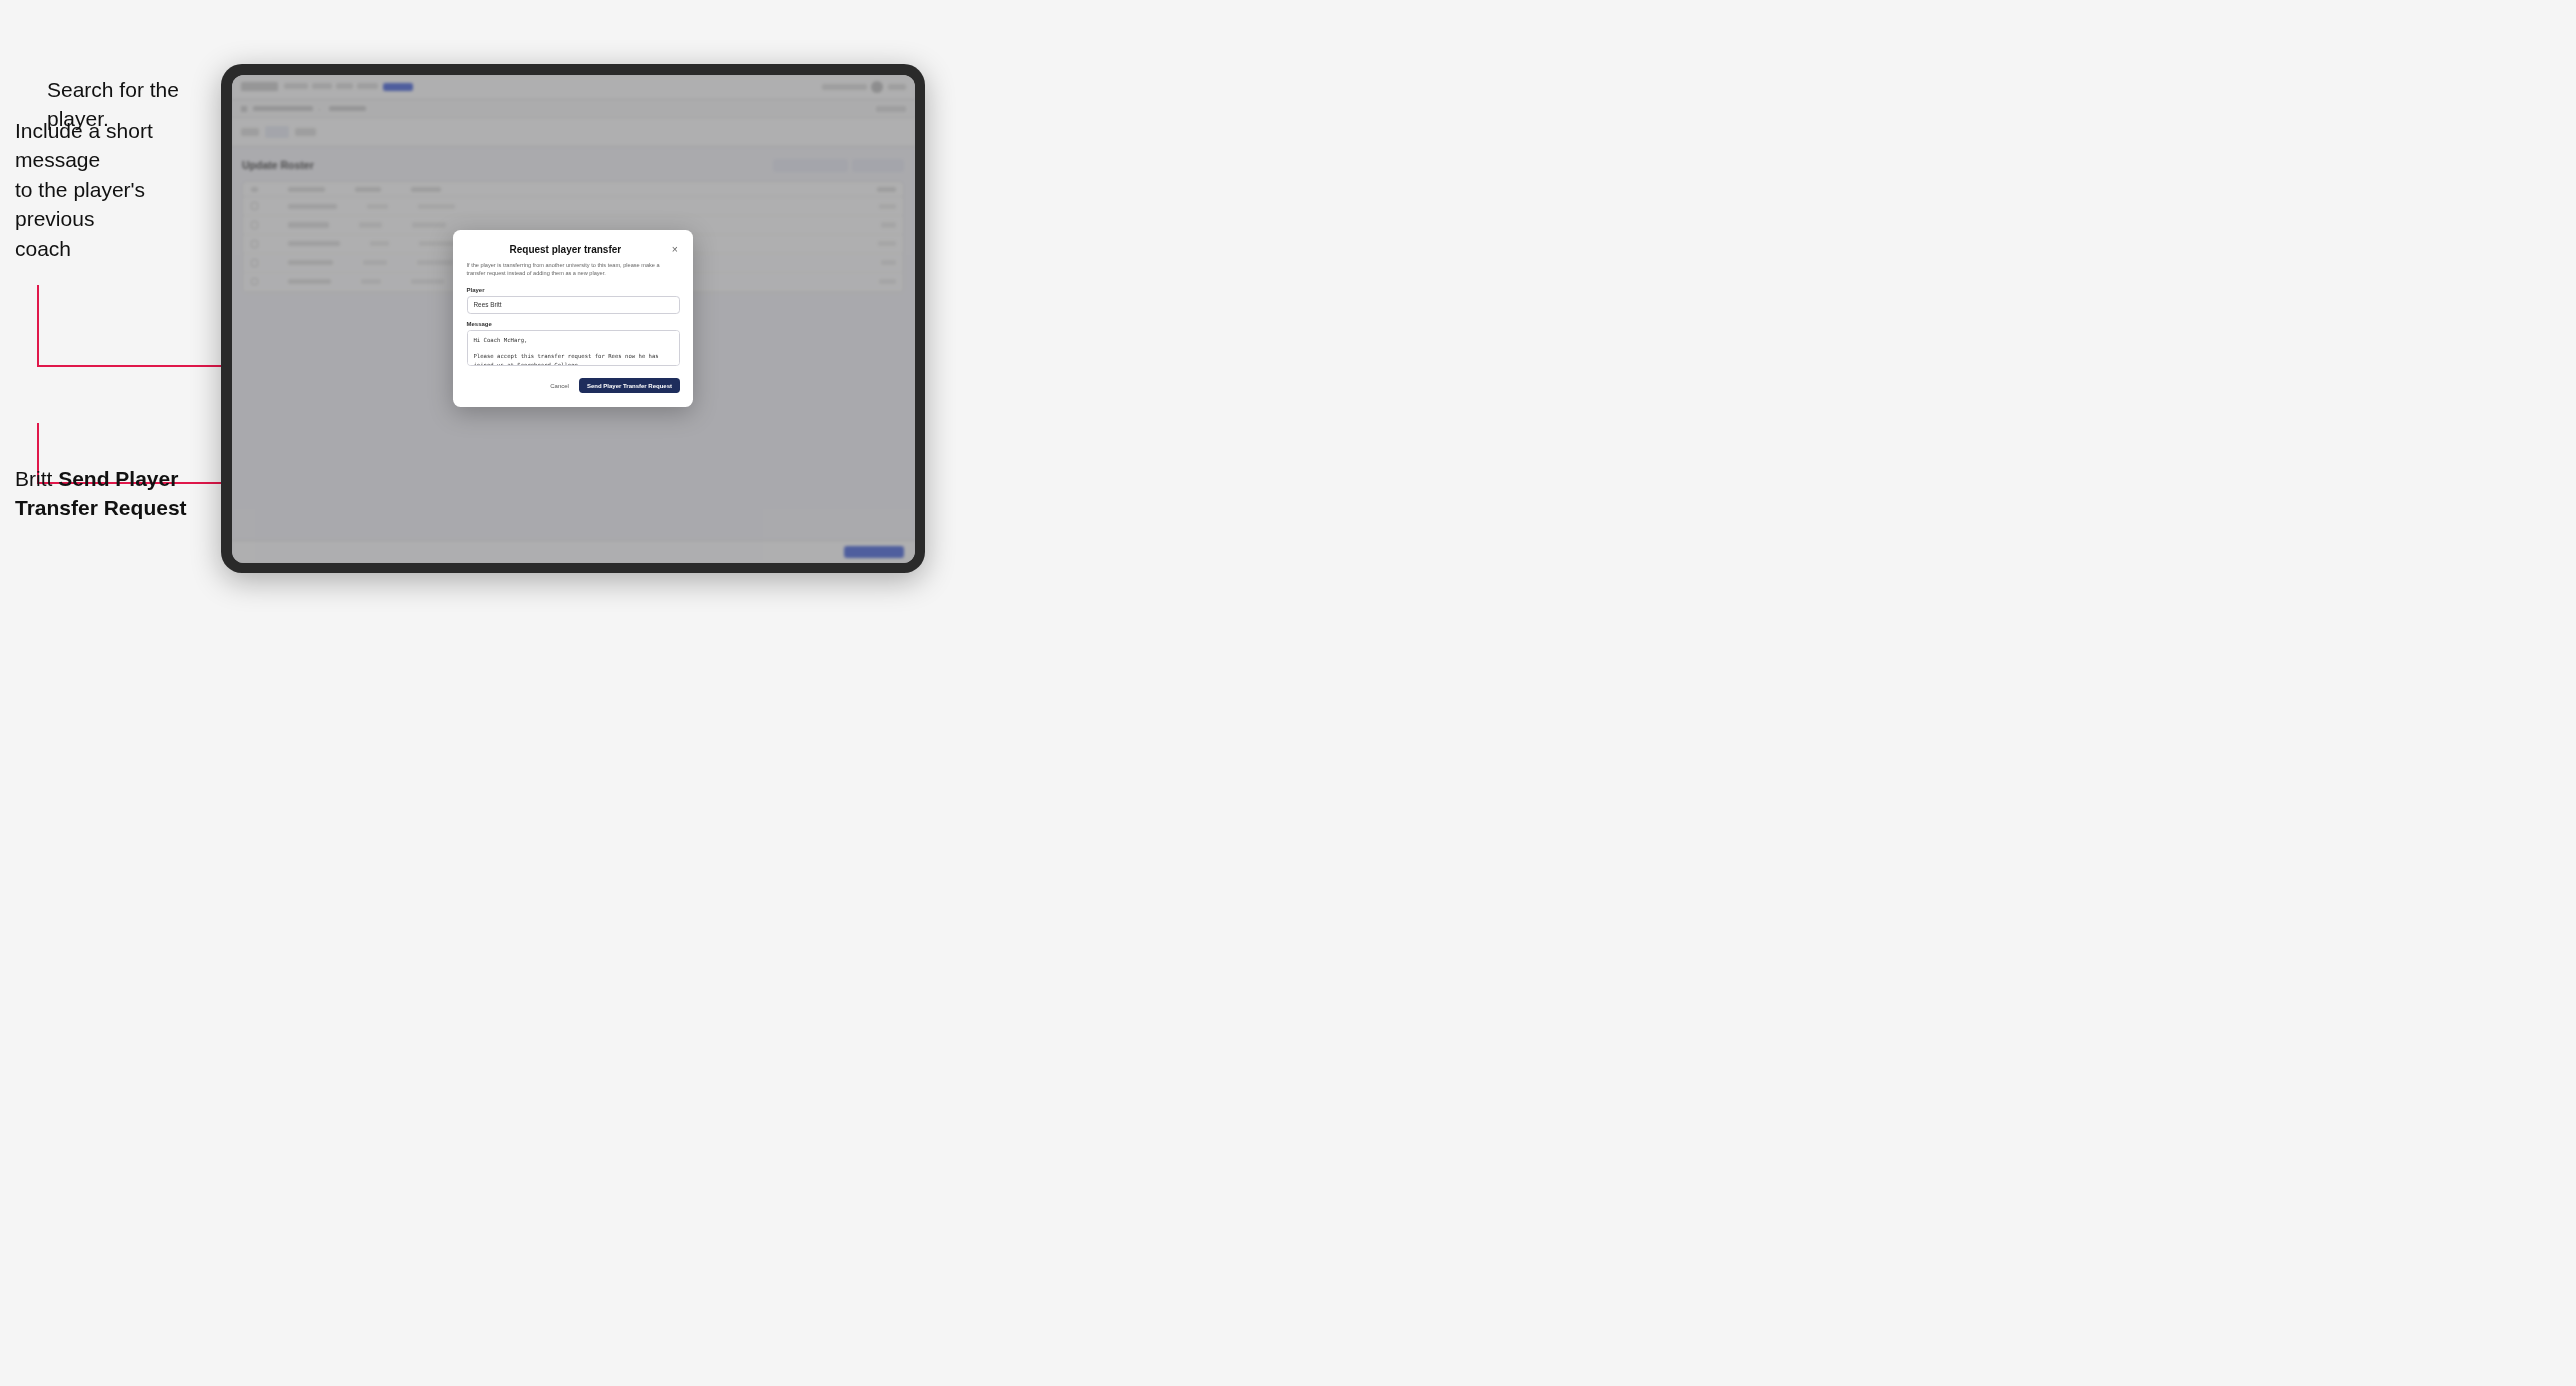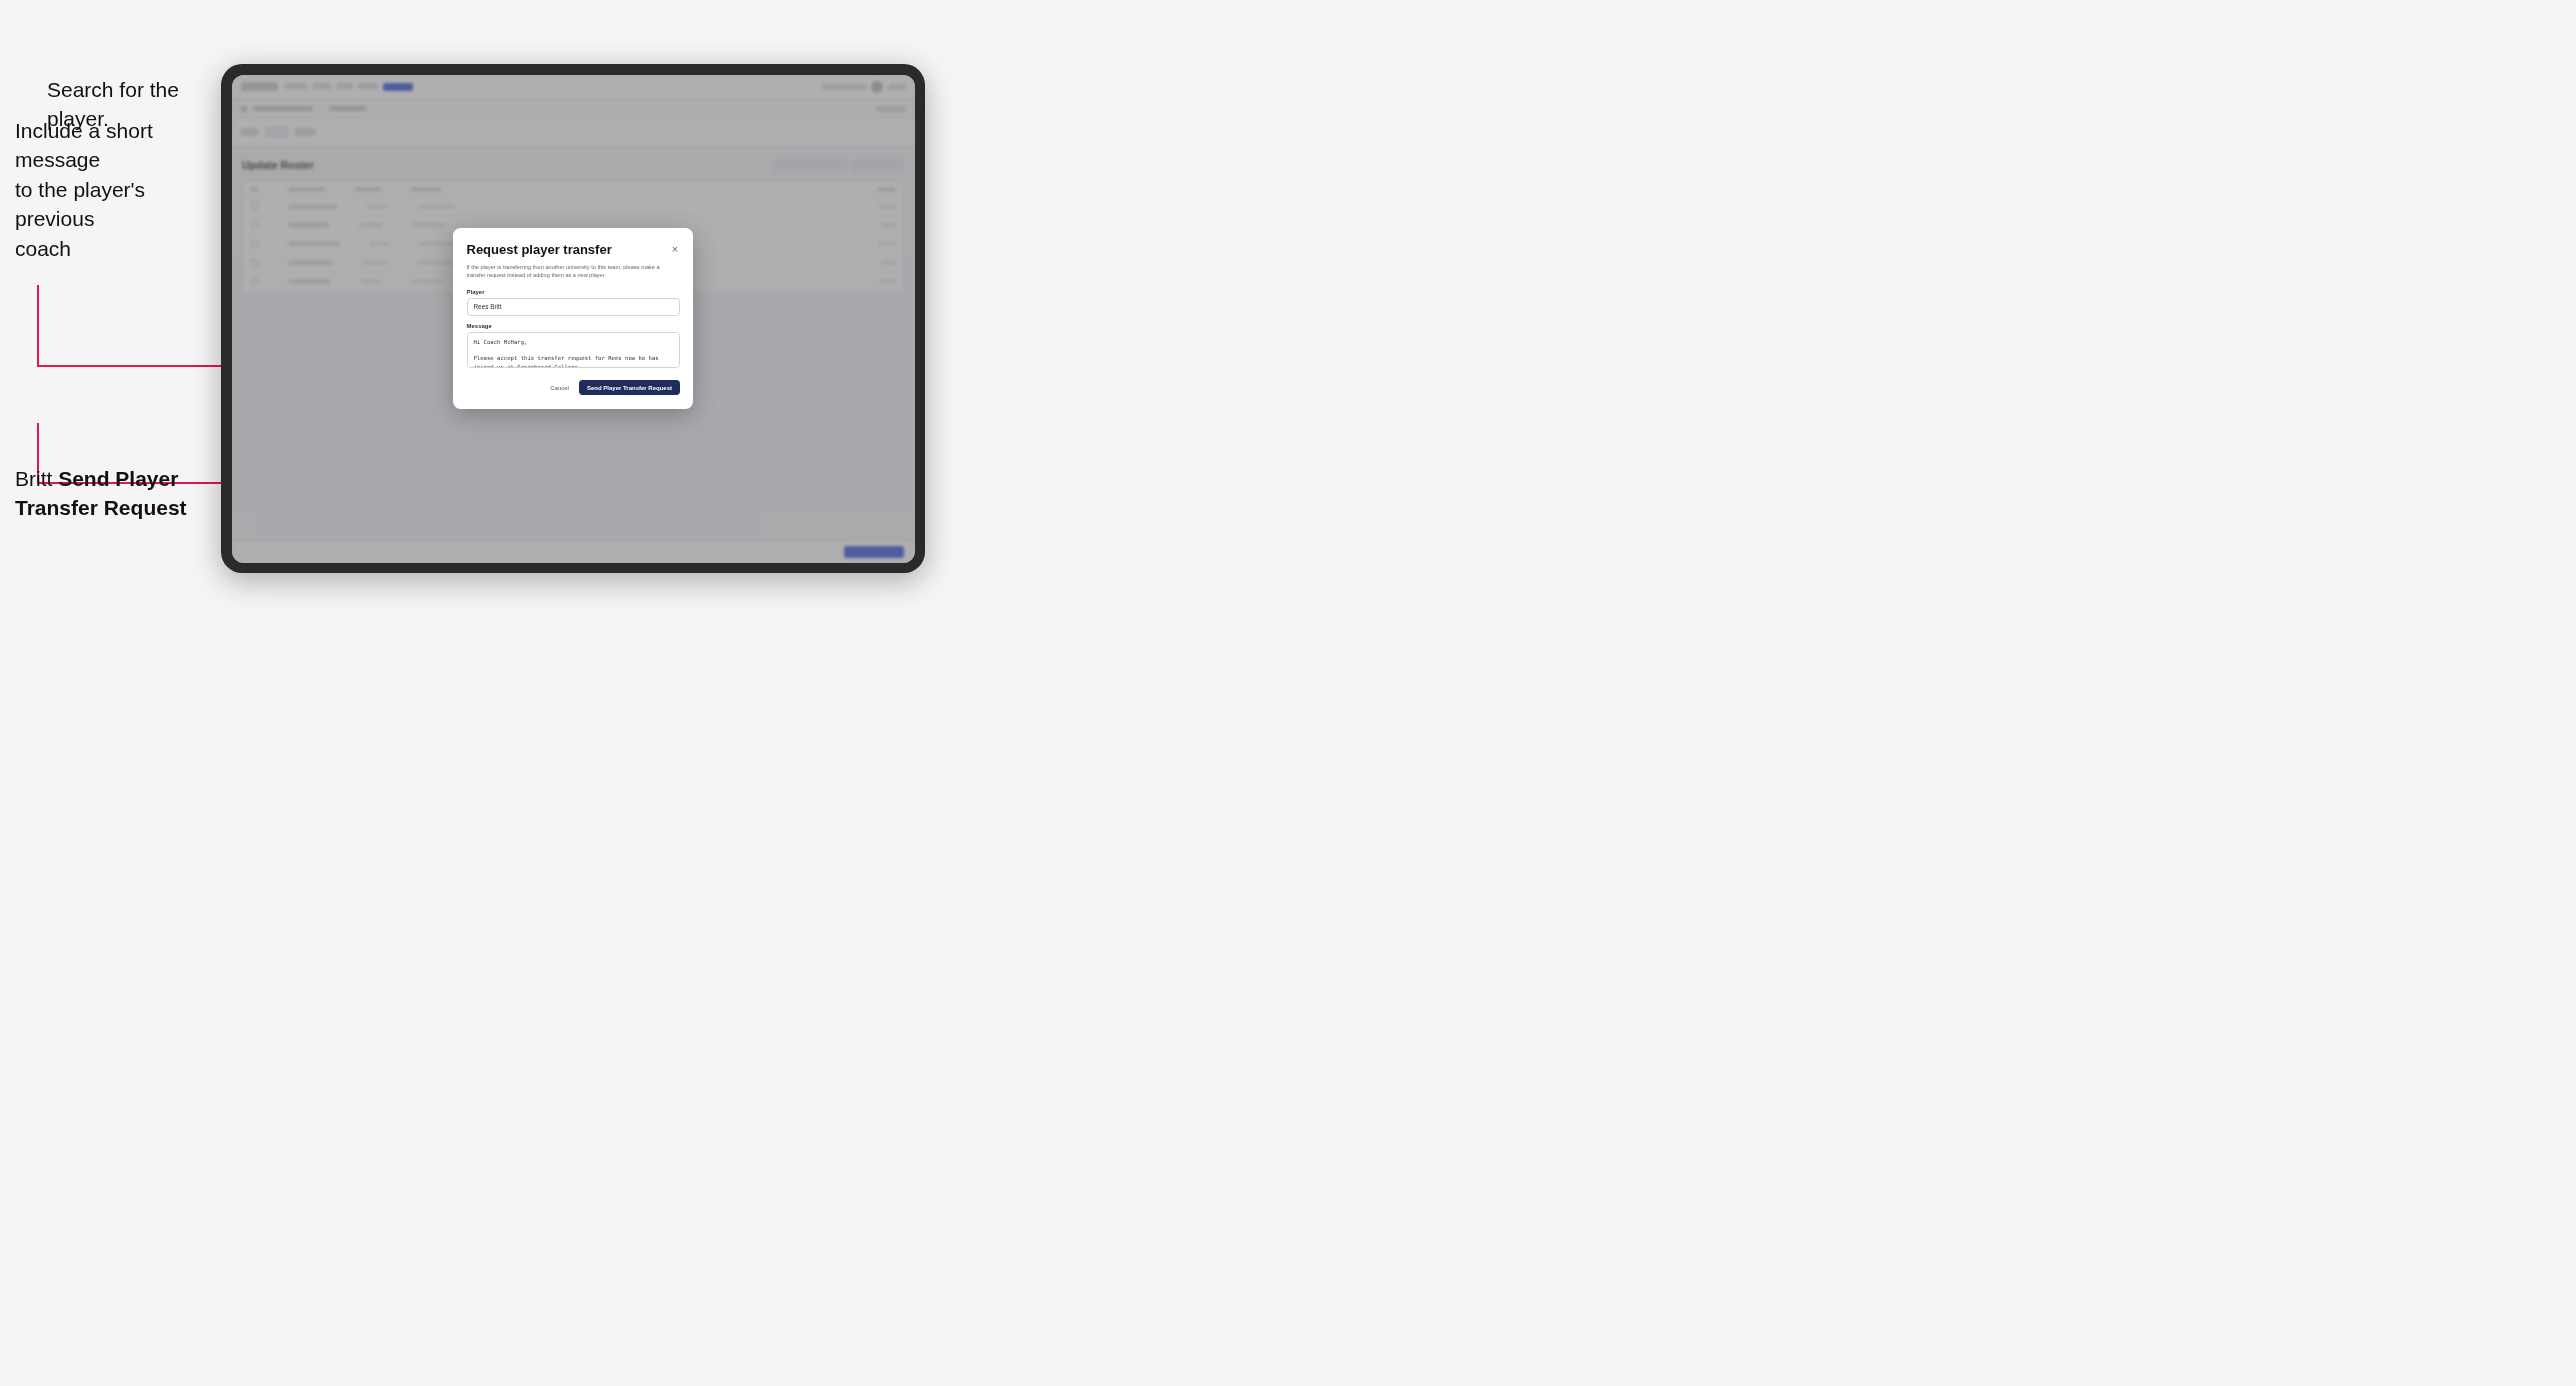--- a/index.html
+++ b/index.html
@@ -296,23 +296,24 @@
     }
 
     .modal-header {
       display: flex;
       justify-content: space-between;
       align-items: center;
       margin-bottom: 6px;
     }
 
     .modal-title {
-      font-size: 13px;
+      font-size: 10px;
       font-weight: 700;
       color: #111;
+      margin-left: 43px;
     }
 
     .modal-close {
       font-size: 10.5px;
       color: #666;
       cursor: pointer;
       line-height: 1;
       background: none;
       border: none;
       padding: 0 1.5px;

